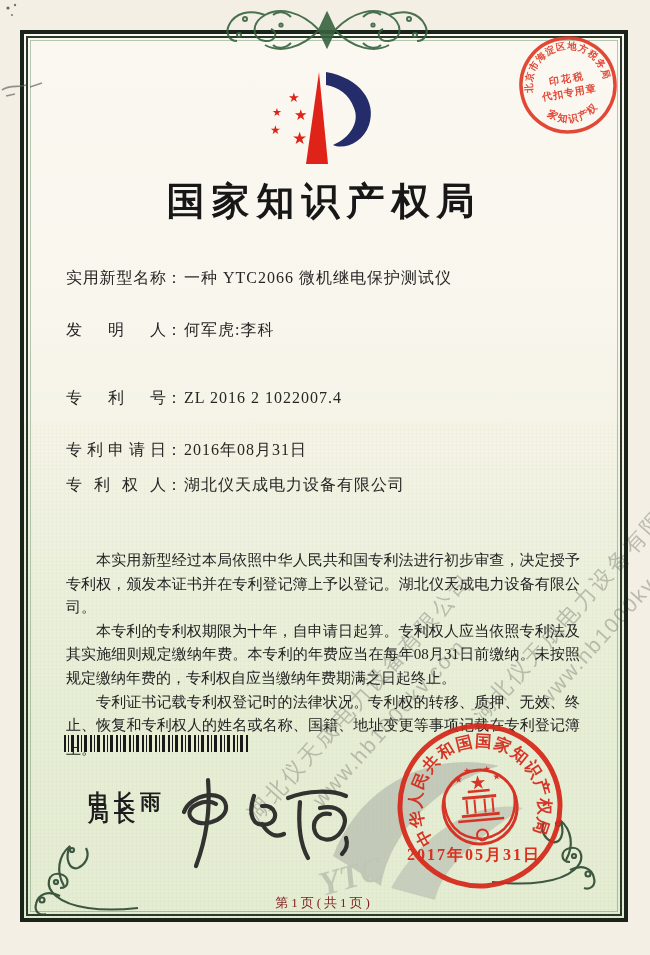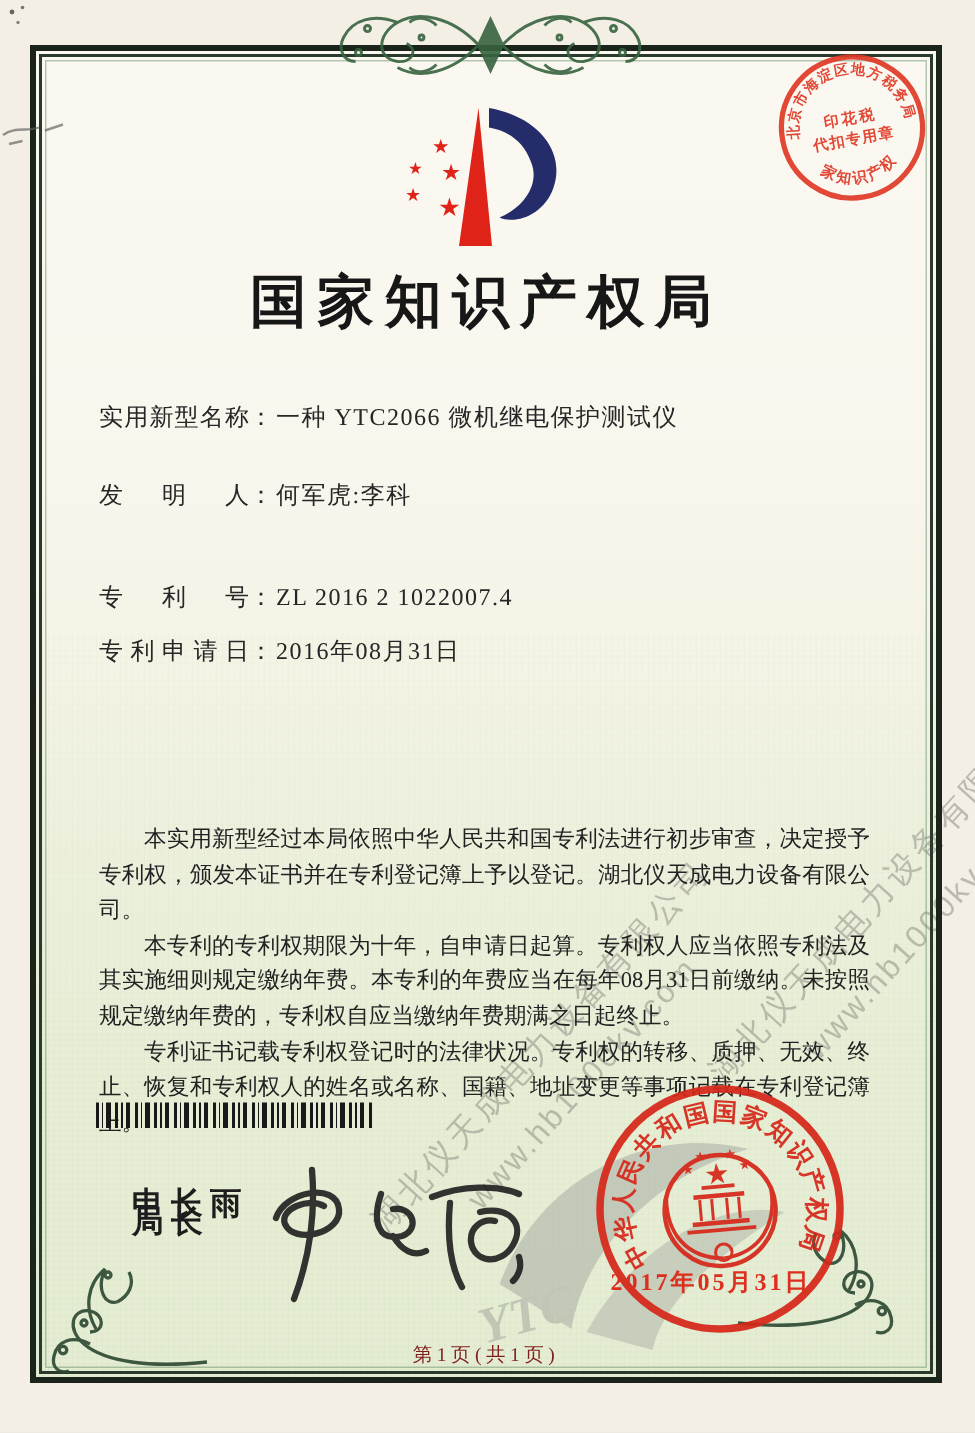--- a/index.html
+++ b/index.html
@@ -165,22 +165,25 @@
 
   <div class="field-row" style="top:268px">
     <span class="field-label">实用新型名称</span><span class="field-colon">：</span><span class="field-value">一种 YTC2066 微机继电保护测试仪</span>
   </div>
   <div class="field-row" style="top:320px">
     <span class="field-label">发明人</span><span class="field-colon">：</span><span class="field-value">何军虎:李科</span>
   </div>
   <div class="field-row" style="top:388px">
     <span class="field-label">专利号</span><span class="field-colon">：</span><span class="field-value">ZL 2016 2 1022007.4</span>
   </div>
-  <div class="field-row" style="top:424px">
+  <div class="field-row" style="top:440px">
     <span class="field-label">专利申请日</span><span class="field-colon">：</span><span class="field-value">2016年08月31日</span>
+  </div>
+  <div class="field-row" style="top:475px">
+    <span class="field-label">专利权人</span><span class="field-colon">：</span><span class="field-value">湖北仪天成电力设备有限公司</span>
   </div>
 
   <div class="body-text">
     <p>本实用新型经过本局依照中华人民共和国专利法进行初步审查，决定授予专利权，颁发本证书并在专利登记簿上予以登记。湖北仪天成电力设备有限公司。</p>
     <p>本专利的专利权期限为十年，自申请日起算。专利权人应当依照专利法及其实施细则规定缴纳年费。本专利的年费应当在每年08月31日前缴纳。未按照规定缴纳年费的，专利权自应当缴纳年费期满之日起终止。</p>
     <p>专利证书记载专利权登记时的法律状况。专利权的转移、质押、无效、终止、恢复和专利权人的姓名或名称、国籍、地址变更等事项记载在专利登记簿上。</p>
   </div>
 
   <div class="barcode"></div>
 

